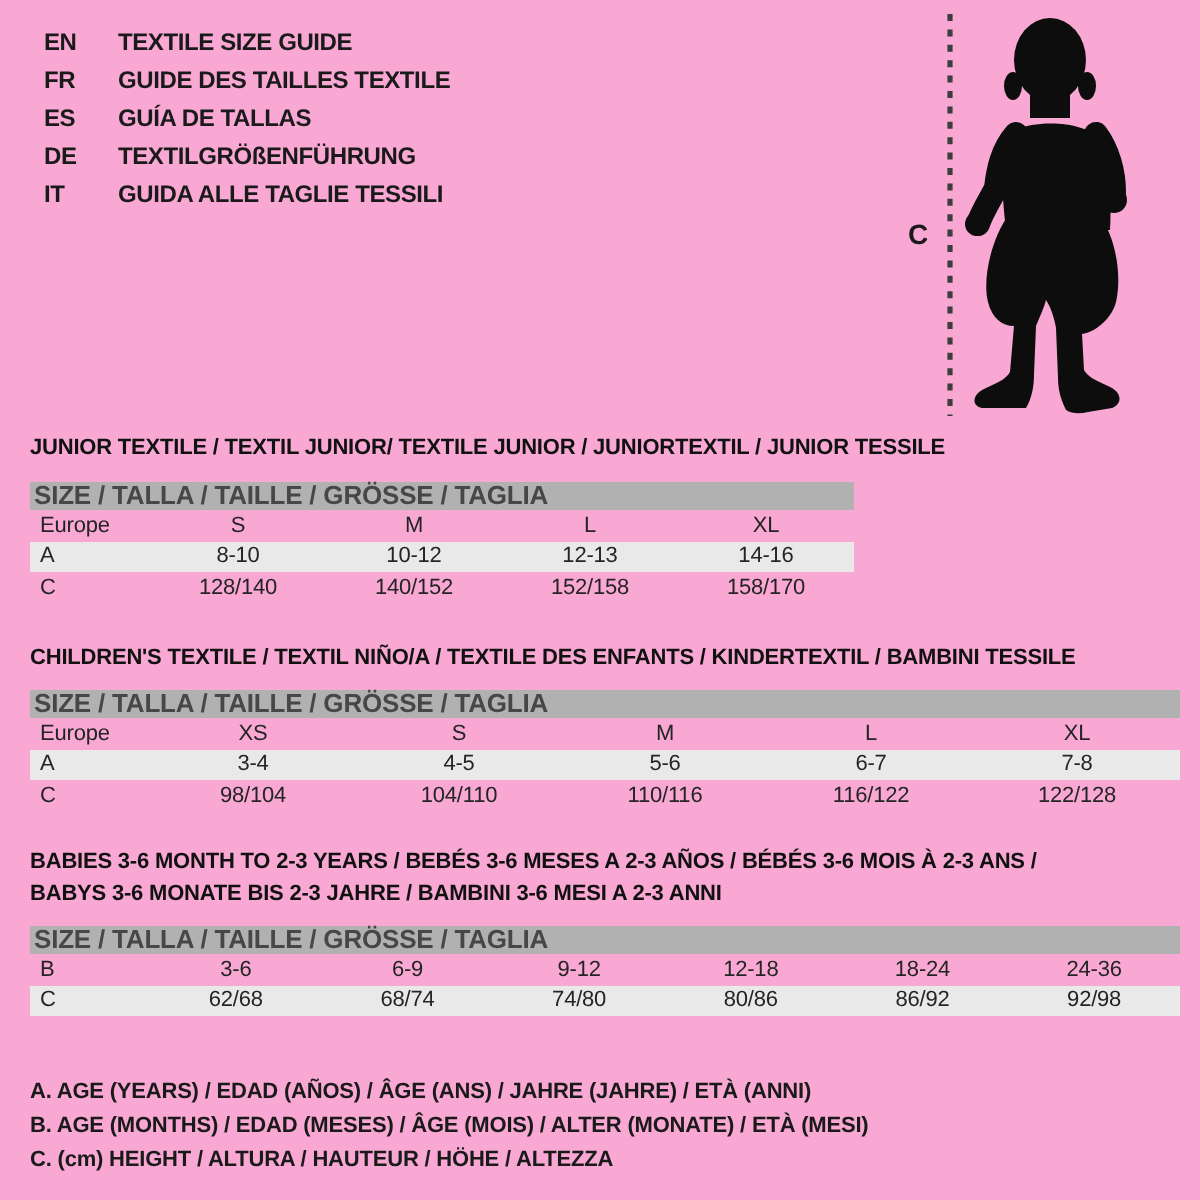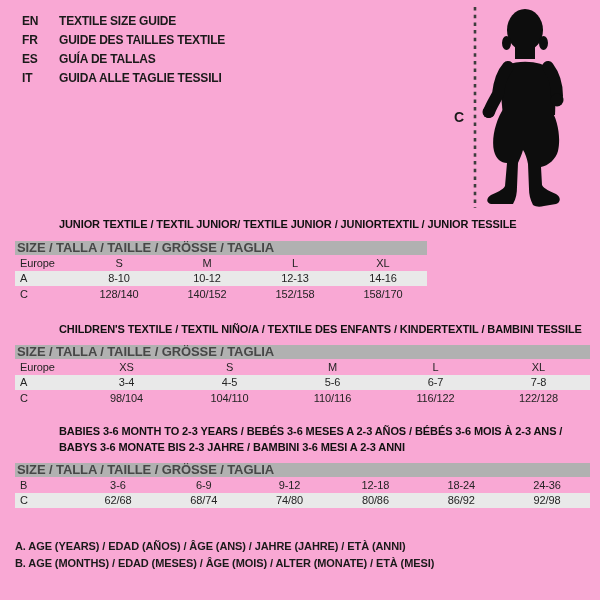--- a/index.html
+++ b/index.html
@@ -8,21 +8,21 @@
     font-family:"Liberation Sans",sans-serif;color:#1a1a1a;
   }
   
   .lang-list{position:absolute;left:22px;top:11px;}
   .lang-row{display:flex;height:19px;align-items:center;}
   .lang-code{width:37px;font-weight:700;font-size:12px;letter-spacing:-0.2px;}
   .lang-title{font-weight:700;font-size:12px;letter-spacing:-0.2px;white-space:nowrap;}
   
   .figure{position:absolute;left:444px;top:0;width:150px;height:215px;}
   
-  .sec-title{position:absolute;left:15px;font-weight:700;font-size:11px;letter-spacing:-0.1px;line-height:16px;color:#111;white-space:nowrap;margin-left:44px;}
+  .sec-title{position:absolute;left:15px;font-weight:700;font-size:11px;letter-spacing:-0.1px;line-height:16px;color:#111;white-space:nowrap;}
   
   .tbl{position:absolute;left:15px;}
   .tbl-header{height:14px;background:#b1b1b1;color:#474747;font-weight:700;font-size:13px;line-height:14px;padding-left:2px;letter-spacing:-0.1px;}
   table{border-collapse:collapse;table-layout:fixed;width:100%;}
   td{height:15.5px;font-size:11px;text-align:center;padding:0;color:#242424;letter-spacing:-0.1px;}
   td.lbl{text-align:left;padding-left:5px;}
   tr.stripe td{background:#e9e9e9;}
   
   .legend{position:absolute;left:15px;top:538px;}
   .legend-line{font-size:11px;font-weight:700;line-height:16.8px;letter-spacing:-0.1px;white-space:nowrap;}
@@ -37,20 +37,24 @@
       <span class="lang-code">EN</span>
       <span class="lang-title">TEXTILE SIZE GUIDE</span>
     </div>
     <div class="lang-row">
       <span class="lang-code">FR</span>
       <span class="lang-title">GUIDE DES TAILLES TEXTILE</span>
     </div>
     <div class="lang-row">
       <span class="lang-code">ES</span>
       <span class="lang-title">GUÍA DE TALLAS</span>
+    </div>
+    <div class="lang-row">
+      <span class="lang-code">DE</span>
+      <span class="lang-title">TEXTILGRÖßENFÜHRUNG</span>
     </div>
     <div class="lang-row">
       <span class="lang-code">IT</span>
       <span class="lang-title">GUIDA ALLE TAGLIE TESSILI</span>
     </div>
   </div>
 
   <div class="figure">
     <svg width="150" height="215" viewBox="0 0 150 215">
       <line x1="31" y1="7" x2="31" y2="208" stroke="#3d3d3d" stroke-width="2.6" stroke-dasharray="3.5 4.2"></line>
@@ -183,15 +187,16 @@
         <td>86/92</td>
         <td>92/98</td>
       </tr>
     </tbody>
       </table>
   </div>
 
   <div class="legend">
     <div class="legend-line">A. AGE (YEARS) / EDAD (AÑOS) / ÂGE (ANS) / JAHRE (JAHRE) / ETÀ (ANNI)</div>
     <div class="legend-line">B. AGE (MONTHS) / EDAD (MESES) / ÂGE (MOIS) / ALTER (MONATE) / ETÀ (MESI)</div>
+    <div class="legend-line">C. (cm) HEIGHT / ALTURA / HAUTEUR / HÖHE / ALTEZZA</div>
   </div>
 
 </div>
 
 </body></html>

